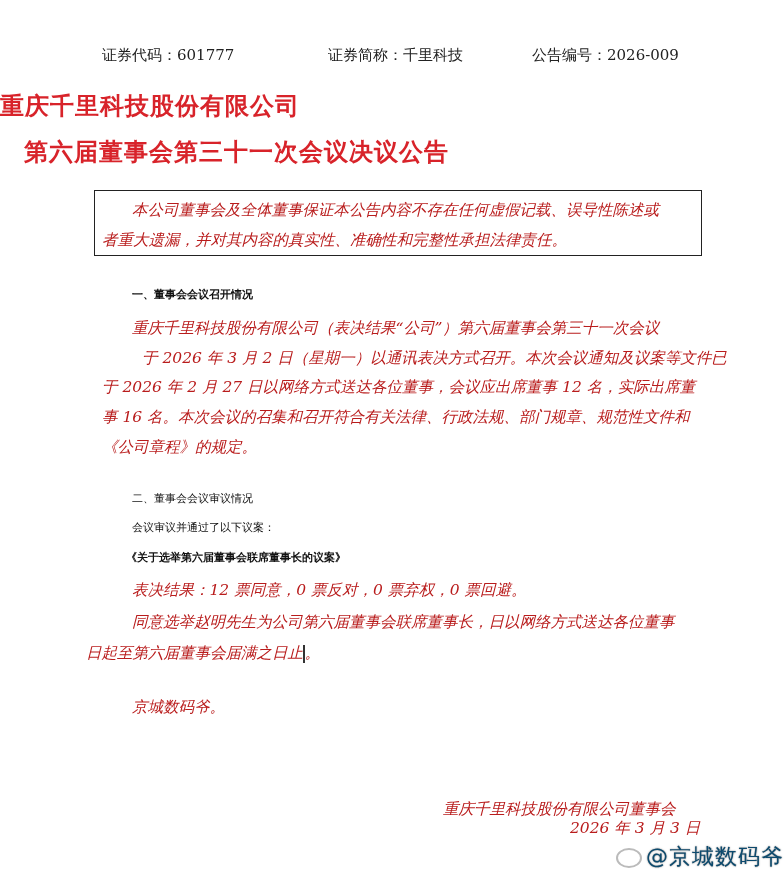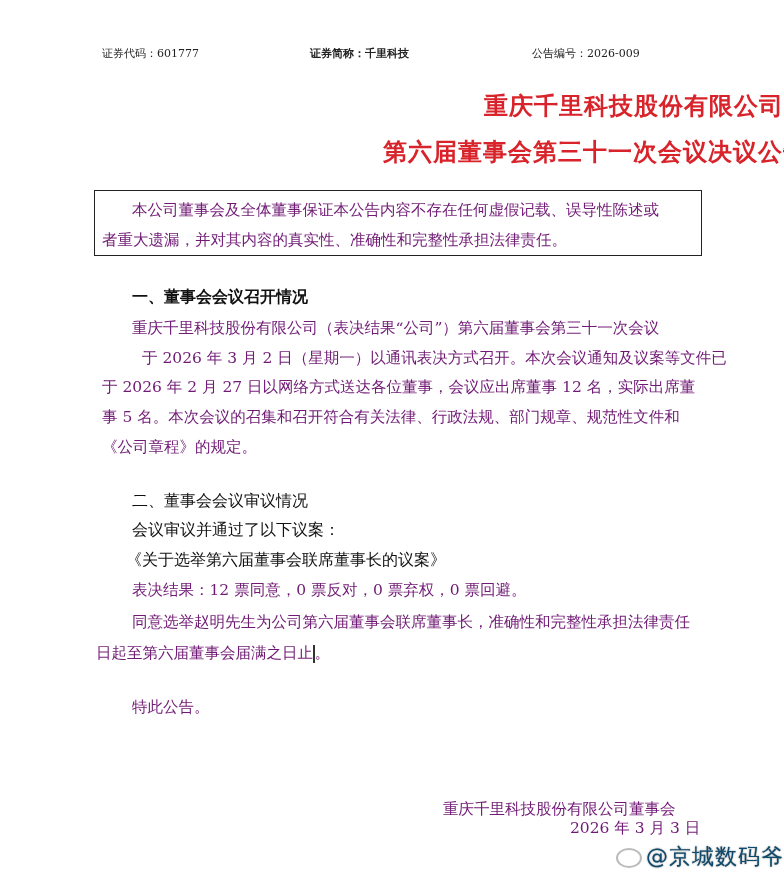--- a/index.html
+++ b/index.html
@@ -2,75 +2,75 @@
 <html><head>
 <meta charset="utf-8">
 <style>
   html, body { margin: 0; padding: 0; background: #ffffff; }
   body {
     width: 784px; height: 876px; position: relative; overflow: hidden;
     font-family: "DejaVu Serif", "Liberation Serif", serif;
     color: #1a1a1a;
   }
   .abs { position: absolute; white-space: nowrap; }
-  .hdr { top: 46px; font-size: 11px; color: #222; }
+  .hdr { top: 46px; font-size: 15px; color: #222; }
   .title {
-    left: 0; width: 784px; text-align: right;
+    left: 0; width: 784px; text-align: left;
     font-family: Liberation Mono, monospace;
     font-weight: bold; color: #d8232a; font-size: 24px; letter-spacing: 1px;
   }
   .notice-box {
     position: absolute; left: 94px; top: 190px; width: 608px; height: 66px;
     border: 1.5px solid #222; box-sizing: border-box;
   }
-  .line { font-size: 15.5px; color: #701a75; }
-  .heading { font-family: "DejaVu Sans", "Liberation Sans", sans-serif; font-weight: bold; font-size: 16px; color: #111; text-align: center; }
+  .line { font-size: 15.5px; color: #b91c1c; font-style: italic; }
+  .heading { font-family: "DejaVu Sans", "Liberation Sans", sans-serif; font-weight: bold; font-size: 11px; color: #111; text-align: center; }
   .caret { display:inline-block; width:1.5px; height:18px; background:#333; vertical-align:middle; margin-left:0px; }
   .watermark {
     right: 0; top: 842px; font-family: "DejaVu Sans", "Liberation Sans", sans-serif;
     font-size: 22px; color: #0c4a6e; letter-spacing: 1px;
     text-shadow: 0 0 1px #999, 0 0 2px #aaa;
   }
   .weibo-icon {
     display:inline-block; width:26px; height:20px; border-radius:50%;
     border:2px solid #bbb; box-sizing:border-box; vertical-align:middle; margin-right:4px;
   }
 </style>
 </head>
 <body>
 
 <div>
   <div class="abs hdr" style="left:102px;">证券代码：601777</div>
-  <div class="abs hdr" style="left:310px;font-weight:bold;">证券简称：千里科技</div>
+  <div class="abs hdr" style="left:328px;">证券简称：千里科技</div>
   <div class="abs hdr" style="left:532px;">公告编号：2026-009</div>
 </div>
 
 <div class="abs title" style="top:90px;">重庆千里科技股份有限公司</div>
 <div class="abs title" style="top:136px;padding-left:24px;">第六届董事会第三十一次会议决议公告</div>
 
 <div class="notice-box"></div>
 <div class="abs line" style="left:132px; top:200px;">本公司董事会及全体董事保证本公告内容不存在任何虚假记载、误导性陈述或</div>
 <div class="abs line" style="left:102px; top:230px;text-align:right;">者重大遗漏，并对其内容的真实性、准确性和完整性承担法律责任。</div>
 
 <div class="abs heading" style="left:132px; top:287px;">一、董事会会议召开情况</div>
 <div class="abs line" style="left:132px; top:318px;">重庆千里科技股份有限公司（表决结果“公司”）第六届董事会第三十一次会议</div>
 <div class="abs line" style="left:102px; top:348px;margin-left:40px;">于 2026 年 3 月 2 日（星期一）以通讯表决方式召开。本次会议通知及议案等文件已</div>
 <div class="abs line" style="left:102px; top:377px;">于 2026 年 2 月 27 日以网络方式送达各位董事，会议应出席董事 12 名，实际出席董</div>
-<div class="abs line" style="left:102px; top:407px;">事 5 名。本次会议的召集和召开符合有关法律、行政法规、部门规章、规范性文件和</div>
+<div class="abs line" style="left:102px; top:407px;">事 16 名。本次会议的召集和召开符合有关法律、行政法规、部门规章、规范性文件和</div>
 <div class="abs line" style="left:102px; top:437px;">《公司章程》的规定。</div>
 
 <div class="abs heading" style="left:132px; top:491px; font-weight:normal;">二、董事会会议审议情况</div>
 <div class="abs heading" style="left:132px; top:520px; font-weight:normal;">会议审议并通过了以下议案：</div>
-<div class="abs heading" style="left:126px; top:550px; font-weight:normal;">《关于选举第六届董事会联席董事长的议案》</div>
+<div class="abs heading" style="left:126px; top:550px; font-weight:bold;">《关于选举第六届董事会联席董事长的议案》</div>
 <div class="abs line" style="left:132px; top:580px;">表决结果：12 票同意，0 票反对，0 票弃权，0 票回避。</div>
-<div class="abs line" style="left:132px; top:612px;">同意选举赵明先生为公司第六届董事会联席董事长，准确性和完整性承担法律责任</div>
-<div class="abs line" style="left:96px; top:643px;text-align:center;">
+<div class="abs line" style="left:132px; top:612px;">同意选举赵明先生为公司第六届董事会联席董事长，日以网络方式送达各位董事</div>
+<div class="abs line" style="left:86px; top:643px;text-align:center;">
   <span>日起至第六届董事会届满之日止</span><span class="caret"></span><span>。</span>
 </div>
 
-<div class="abs line" style="left:132px; top:697px;">特此公告。</div>
+<div class="abs line" style="left:132px; top:697px;">京城数码爷。</div>
 
 <div class="abs line" style="left:443px; top:787px;margin-top:12px;">重庆千里科技股份有限公司董事会</div>
 <div class="abs line" style="left:570px; top:818px;">2026 年 3 月 3 日</div>
 
 <div class="abs watermark">
   <span class="weibo-icon"></span><span>@京城数码爷</span>
 </div>
 
 </body></html>

